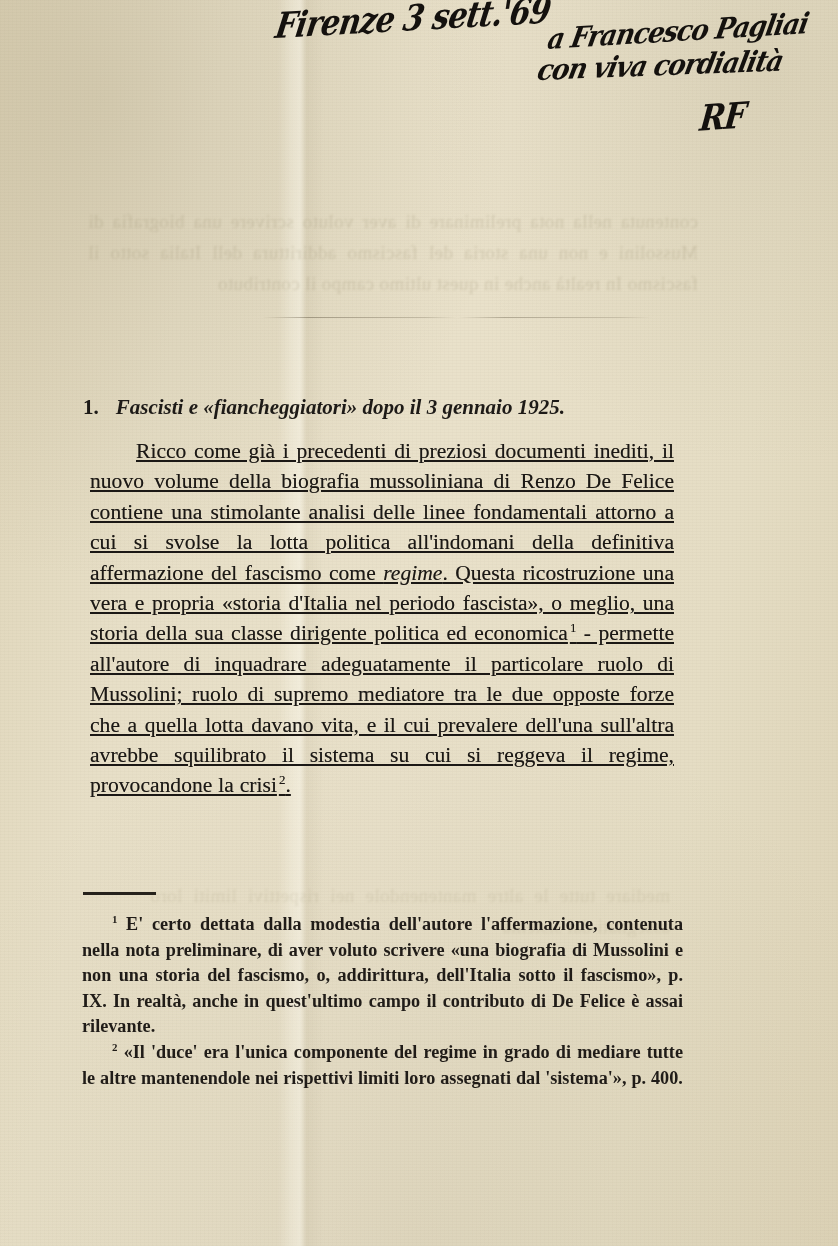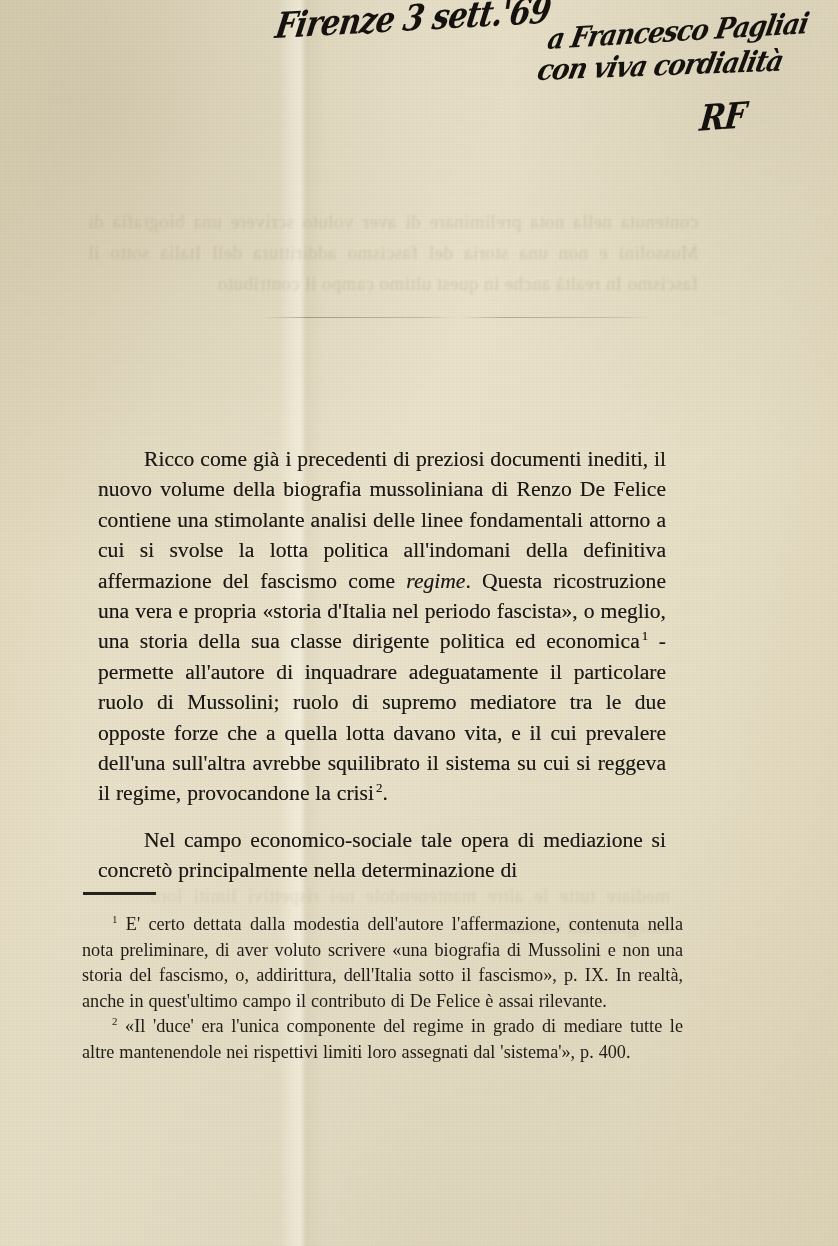--- a/index.html
+++ b/index.html
@@ -159,28 +159,29 @@
     margin-right: 17px;
   }
 
   #body {
     position: absolute;
     left: 82px;
     top: 428px;
     width: 600px;
   }
   #body p {
-    margin: 16px;
+    margin: 8px;
     font-size: 21.6px;
     line-height: 30.4px;
     text-align: justify;
     text-indent: 46px;
     word-spacing: .5px;
     color: #1b1815;
     text-shadow: 0 0 .35px rgba(30,26,20,.5);
+    text-decoration: underline;
   }
   #body p + p { margin-top: 0; }
   #body i { font-style: italic; }
   sup {
     font-size: .6em;
     vertical-align: super;
     line-height: 0;
     padding-left: 2px;
   }
 
@@ -191,20 +192,21 @@
     width: 73px;
     height: 2.5px;
     background: #26221c;
   }
 
   #footnotes {
     position: absolute;
     left: 82px;
     top: 912px;
     width: 601px;
+    font-weight: bold;
   }
   #footnotes p {
     margin: 0;
     font-size: 18.2px;
     line-height: 25.6px;
     text-align: justify;
     text-indent: 28px;
     word-spacing: .4px;
     color: #201c18;
   }
@@ -223,25 +225,27 @@
   <div id="scratch"></div>
 
   <div id="inscription">
     <div class="hw" id="hw-date">Firenze 3 sett.'69</div>
     <div class="hw" id="hw-to">a Francesco Pagliai</div>
     <div class="hw" id="hw-greeting">con viva cordialità</div>
     <div class="hw" id="hw-initials">RF</div>
   </div>
 
 
+  <h2 id="section-heading">
+    <span class="secnum">1.</span><span>Fascisti e «fiancheggiatori» dopo il 3 gennaio 1925.</span>
+  </h2>
 
   <div id="body">
     <p><span>Ricco come già i precedenti di preziosi documenti inediti, il nuovo volume della biografia mussoliniana di Renzo De Felice contiene una stimolante analisi delle linee fondamentali attorno a cui si svolse la lotta politica all'indomani della definitiva affermazione del fascismo come </span><i>regime</i><span>. Questa ricostruzione  una vera e propria «storia d'Italia nel periodo fascista», o meglio, una storia della sua classe dirigente politica ed economica</span><sup>1</sup><span> - permette all'autore di inquadrare adeguatamente il particolare ruolo di Mussolini; ruolo di supremo mediatore tra le due opposte forze che a quella lotta davano vita, e il cui prevalere dell'una sull'altra avrebbe squilibrato il sistema su cui si reggeva il regime, provocandone la crisi</span><sup>2</sup><span>.</span></p>
 
-    <p>Nel campo economico-sociale tale opera di mediazione si concretò principalmente nella determinazione di</p>
   </div>
 
   <div id="footnote-rule"></div>
 
   <div id="footnotes">
     <p><sup>1</sup><span> E' certo dettata dalla modestia dell'autore l'affermazione, contenuta nella nota preliminare, di aver voluto scrivere «una biografia di Mussolini e non una storia del fascismo, o, addirittura, dell'Italia sotto il fascismo», p. IX. In realtà, anche in quest'ultimo campo il contributo di De Felice è assai rilevante.</span></p>
     <p><sup>2</sup><span> «Il 'duce' era l'unica componente del regime in grado di mediare tutte le altre mantenendole nei rispettivi limiti loro assegnati dal 'sistema'», p. 400.</span></p>
   </div>
 
 </div>

